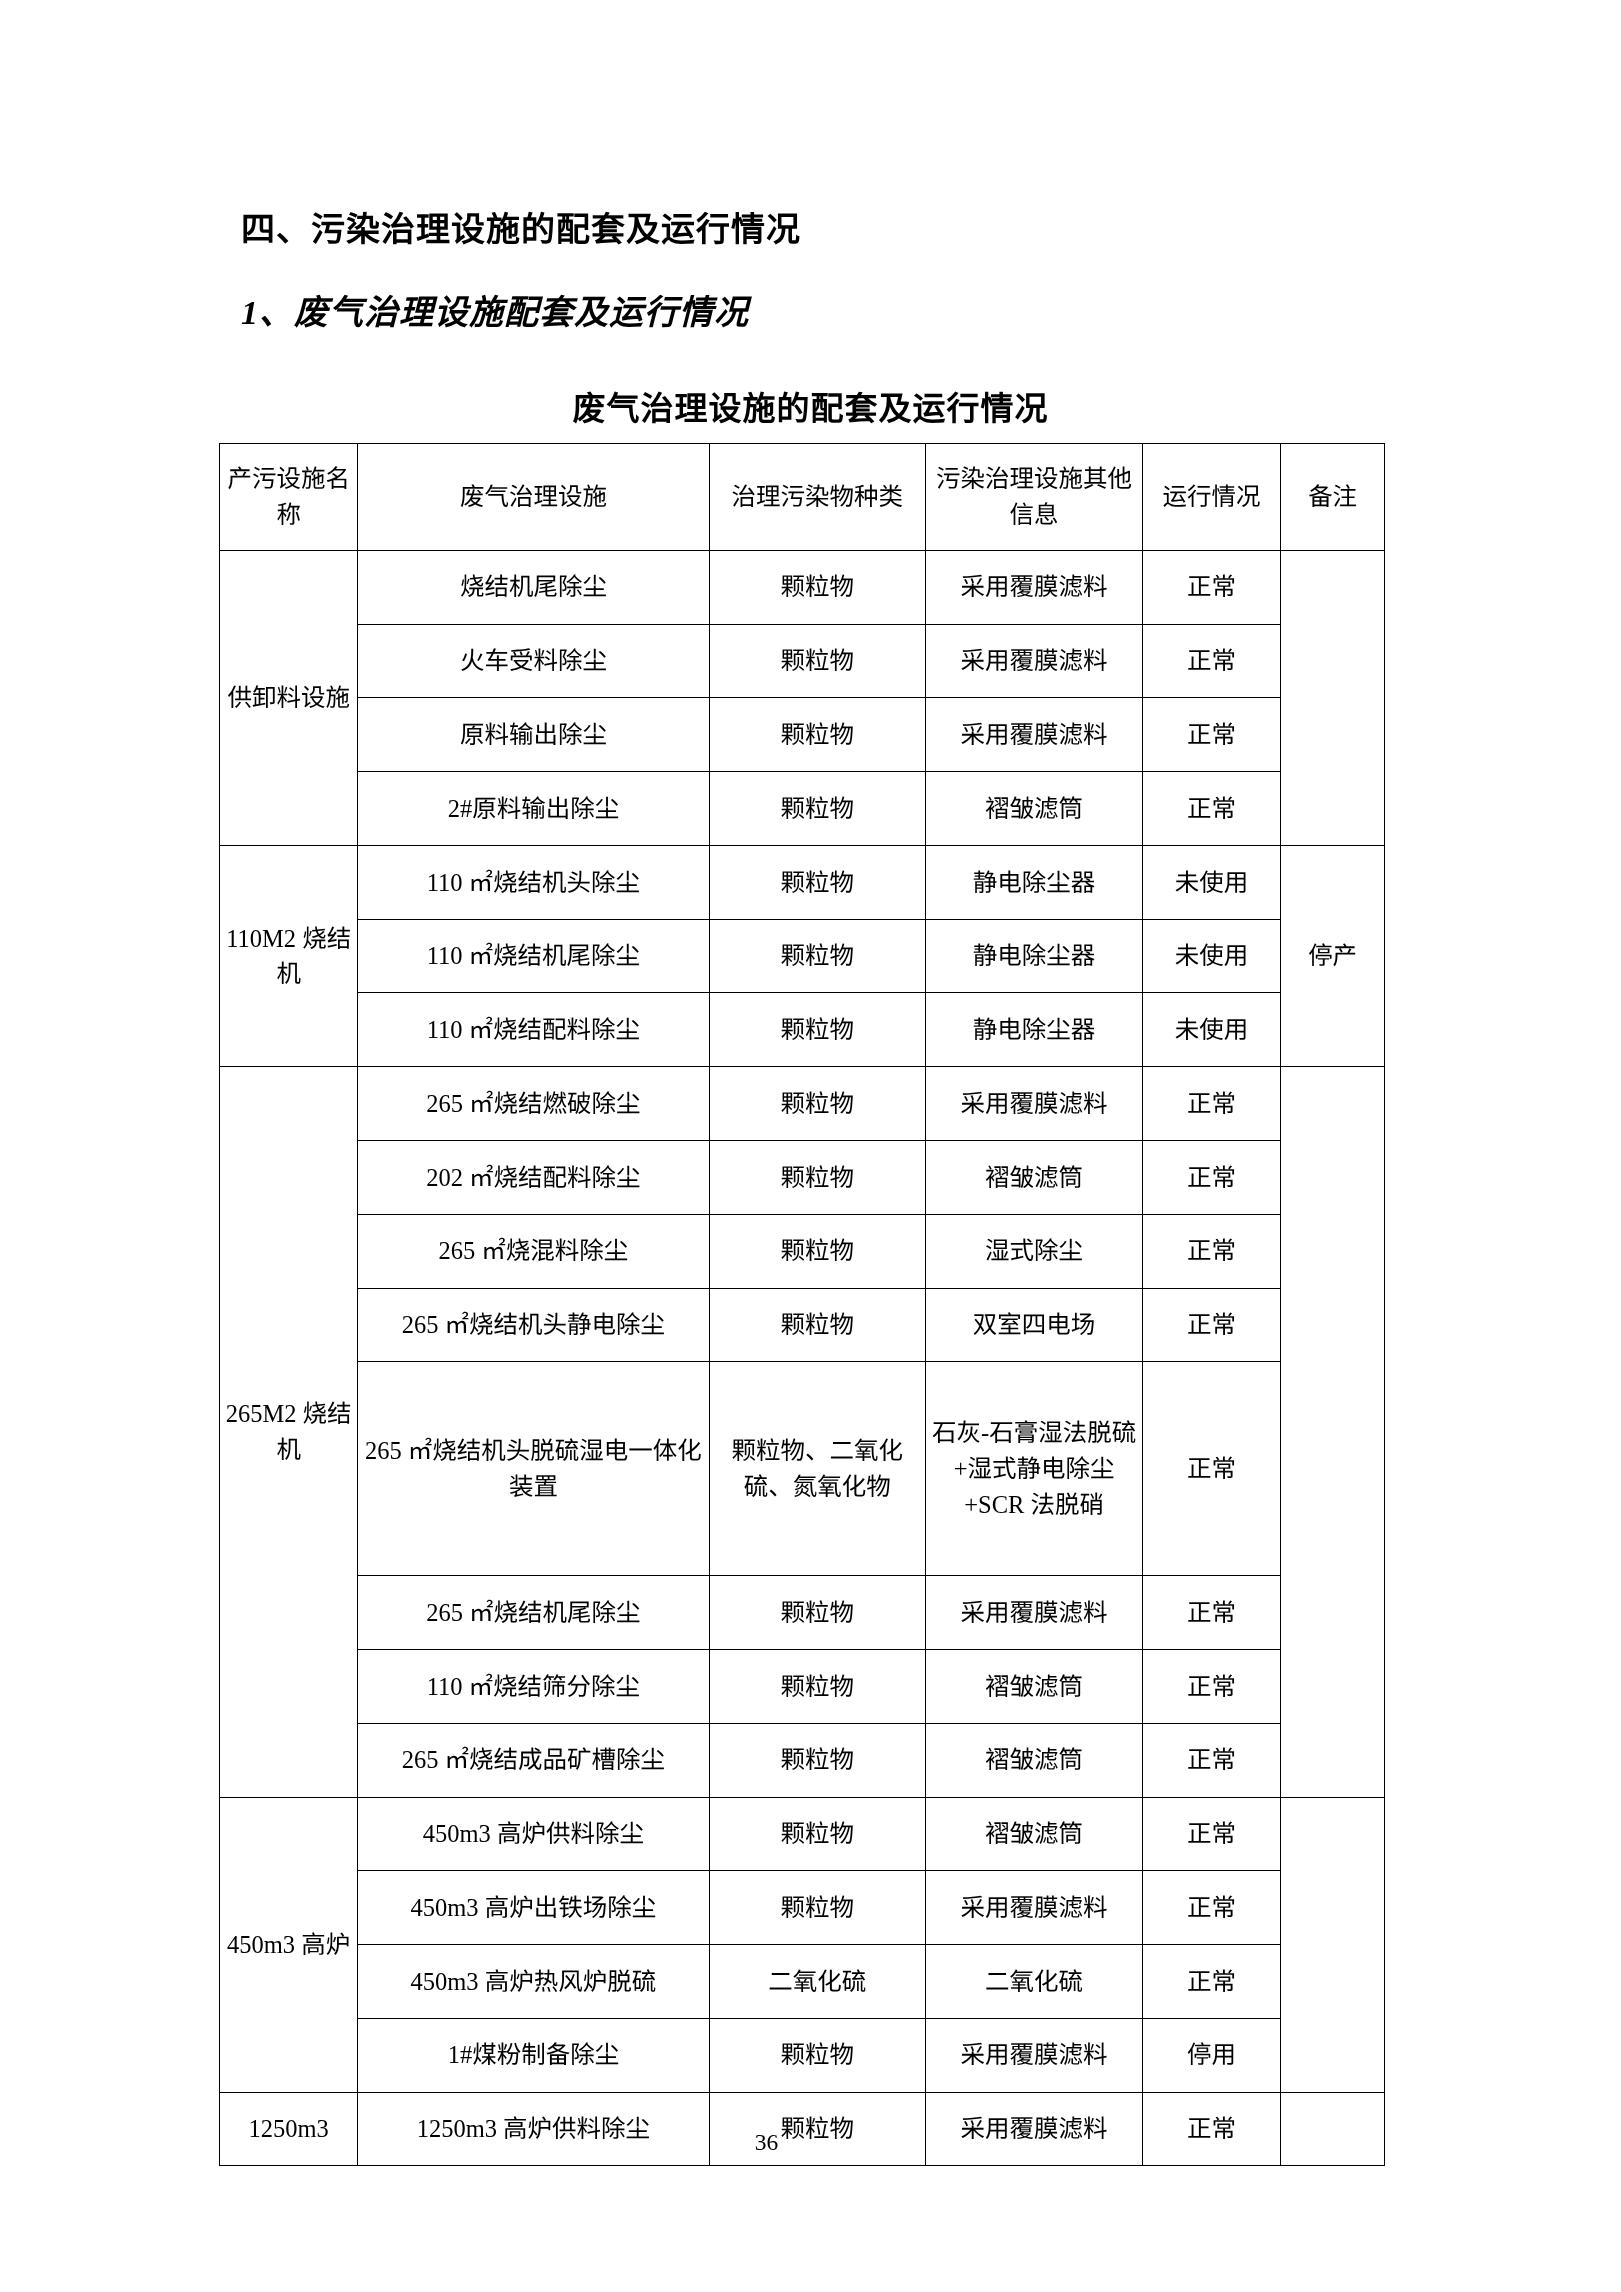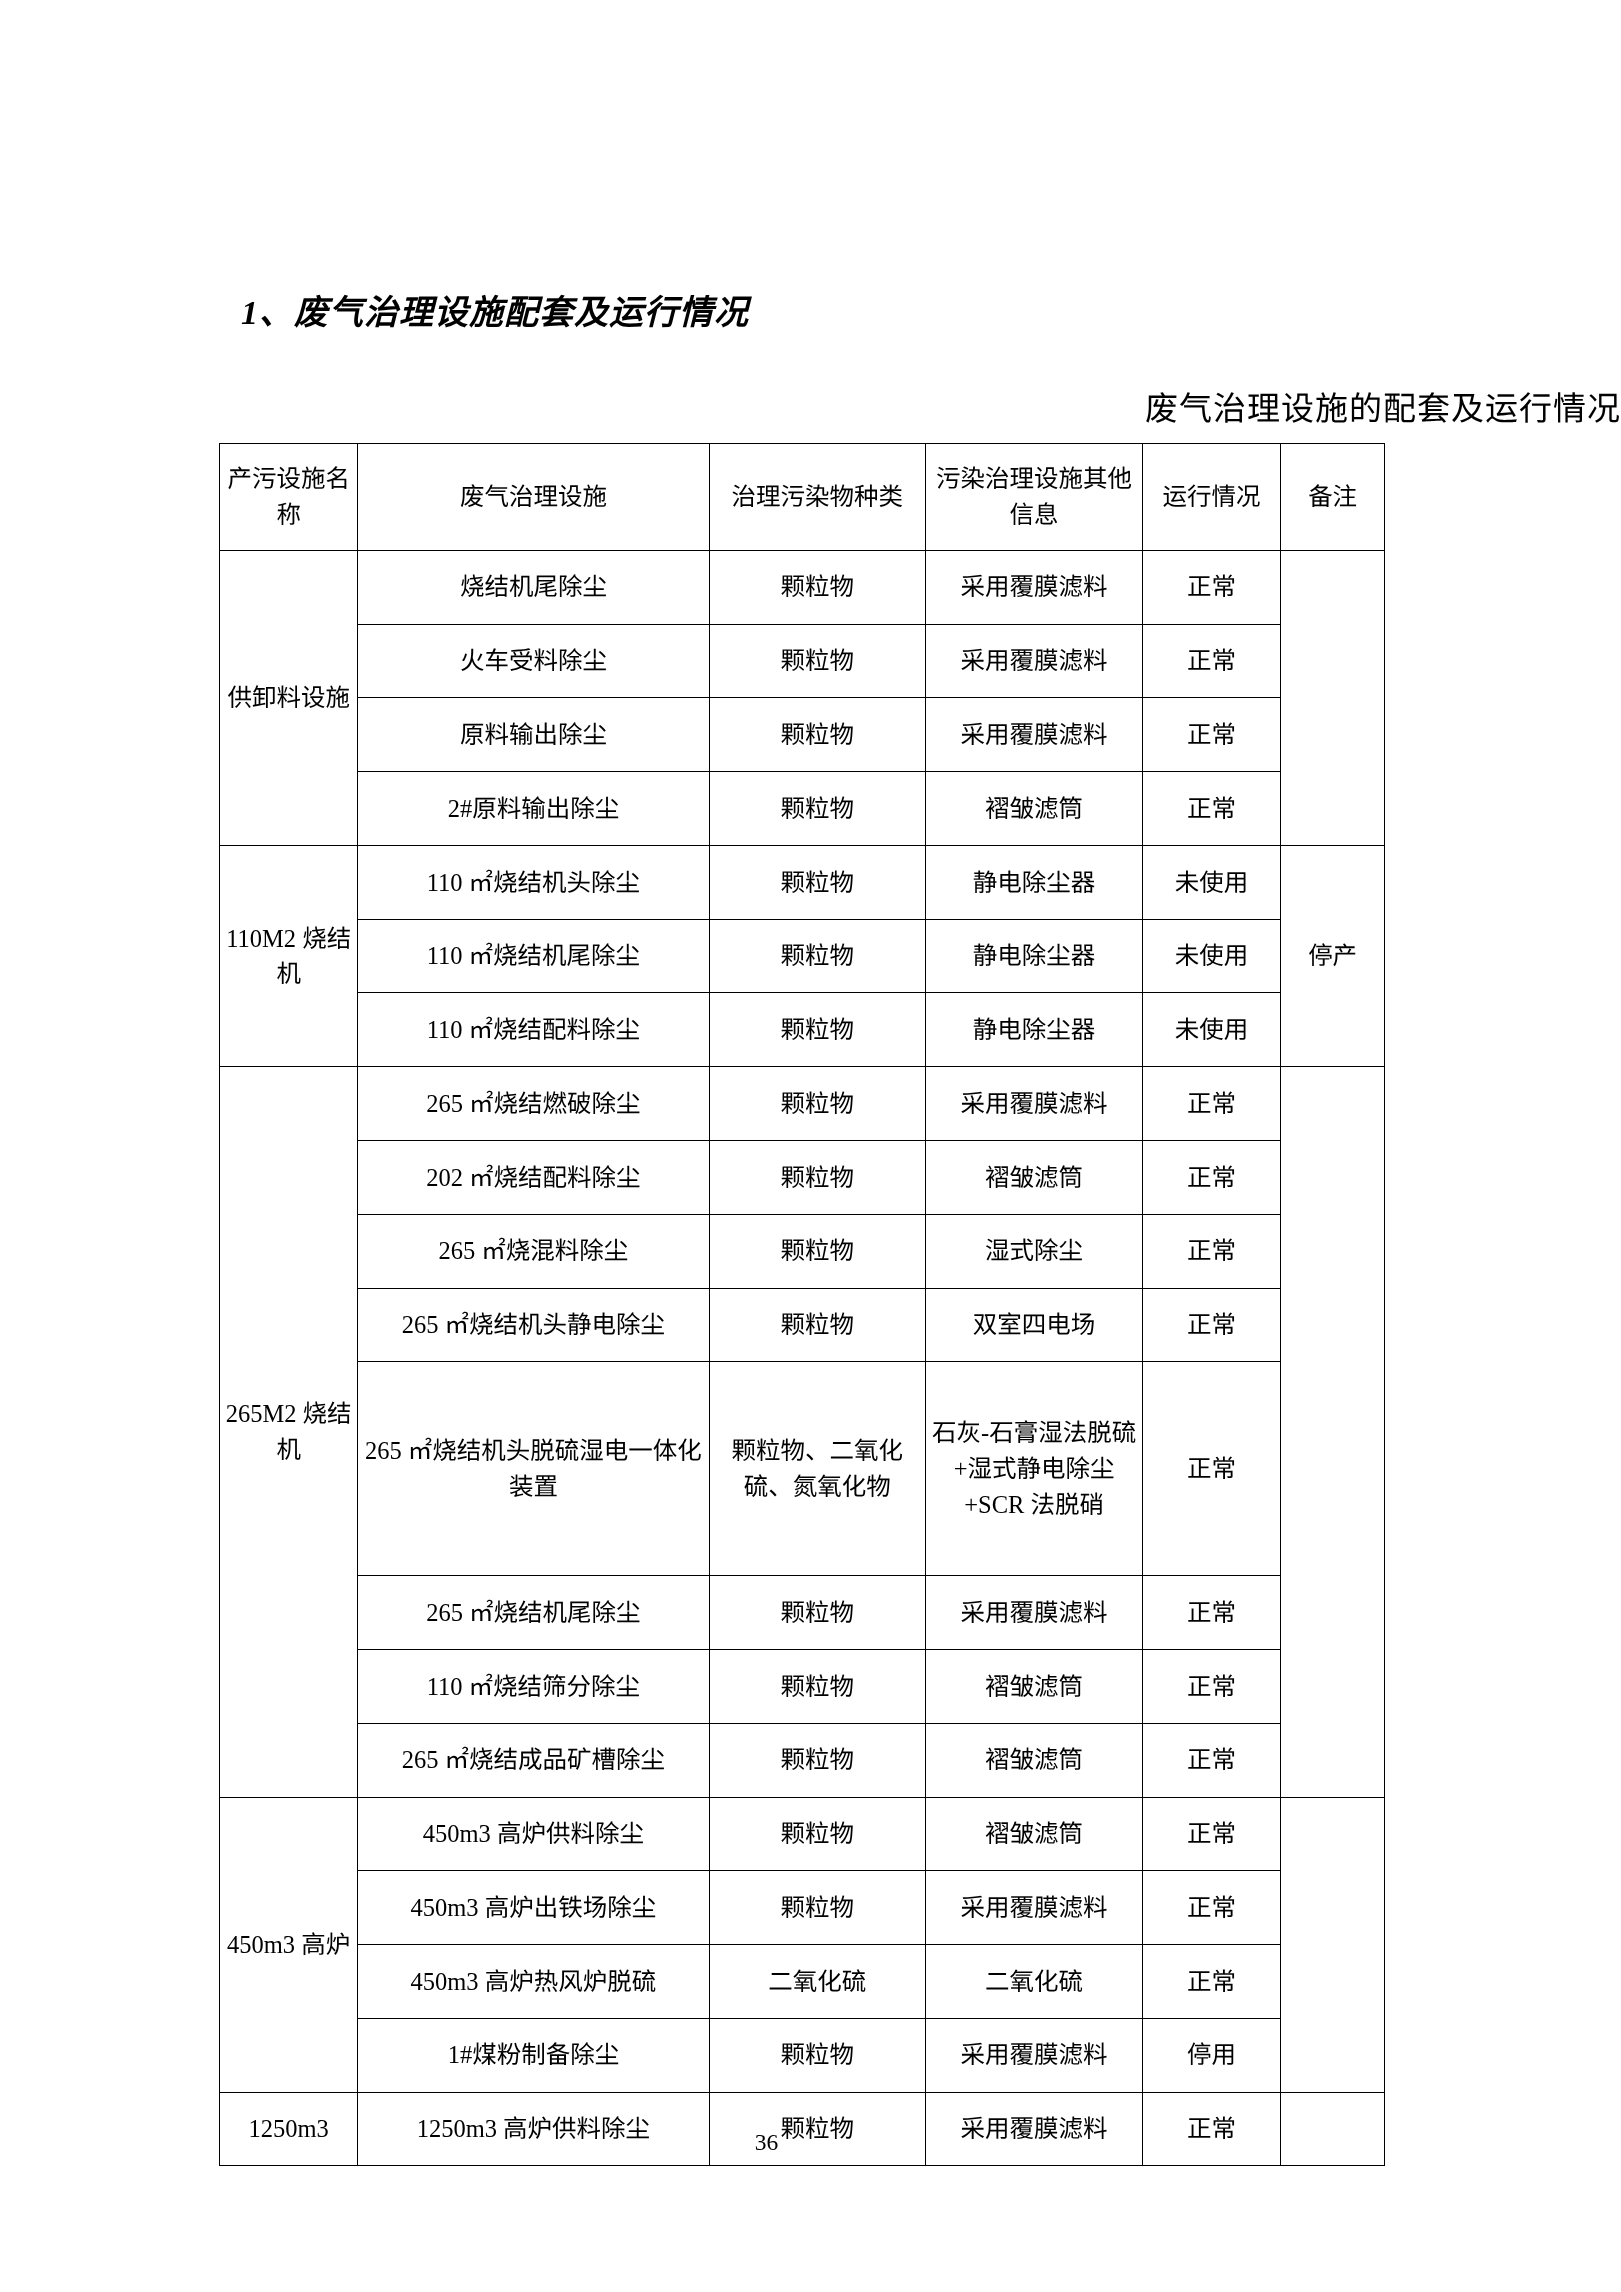--- a/index.html
+++ b/index.html
@@ -40,23 +40,23 @@
     position: absolute;
     left: 241px;
     top: 294px;
     font-style: italic;
   }
   .table-title {
     position: absolute;
     top: 382px;
     left: 0;
     width: 1621px;
-    text-align: right;
+    text-align: center;
     font-size: 33px;
-    font-weight: normal;
+    font-weight: bold;
     letter-spacing: 1px;
   }
   table.main-table {
     position: absolute;
     left: 219px;
     top: 443px;
     width: 1166px;
     border-collapse: collapse;
     table-layout: fixed;
   }
@@ -93,20 +93,21 @@
     text-align: center;
     font-size: 23.5px;
     font-family: "Liberation Serif", "DejaVu Serif", serif;
   }
 </style>
 </head>
 <body>
 
 <div class="page">
 
+  <h2 class="section-heading heading-1">四、污染治理设施的配套及运行情况</h2>
 
   <h2 class="section-heading heading-2">1、废气治理设施配套及运行情况</h2>
 
   <div class="table-title">废气治理设施的配套及运行情况</div>
 
   <table class="main-table">
     <thead>
       <tr>
         <td class="c0">产污设施名称</td>
         <td class="c1">废气治理设施</td>

